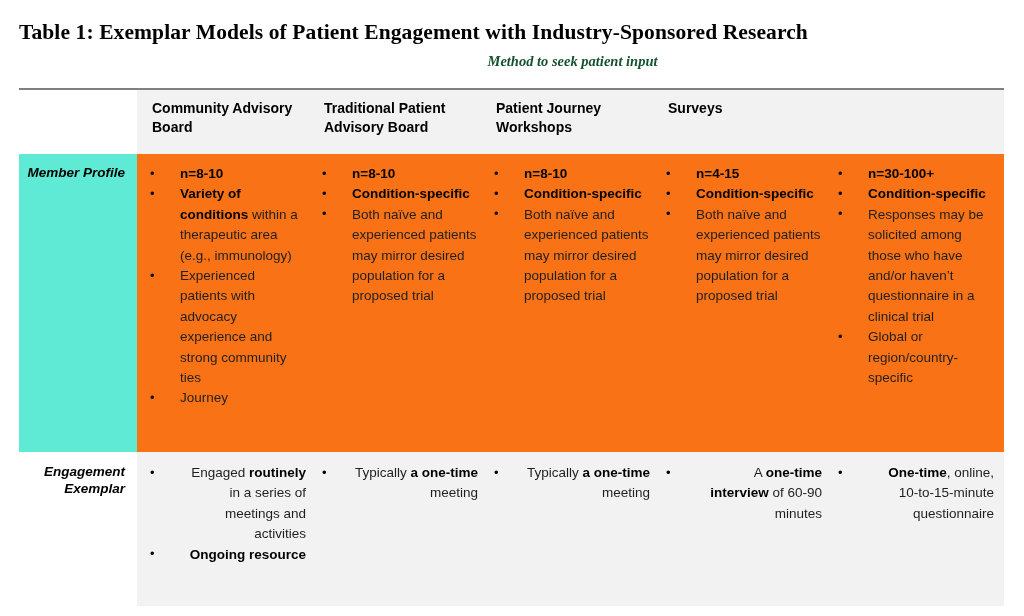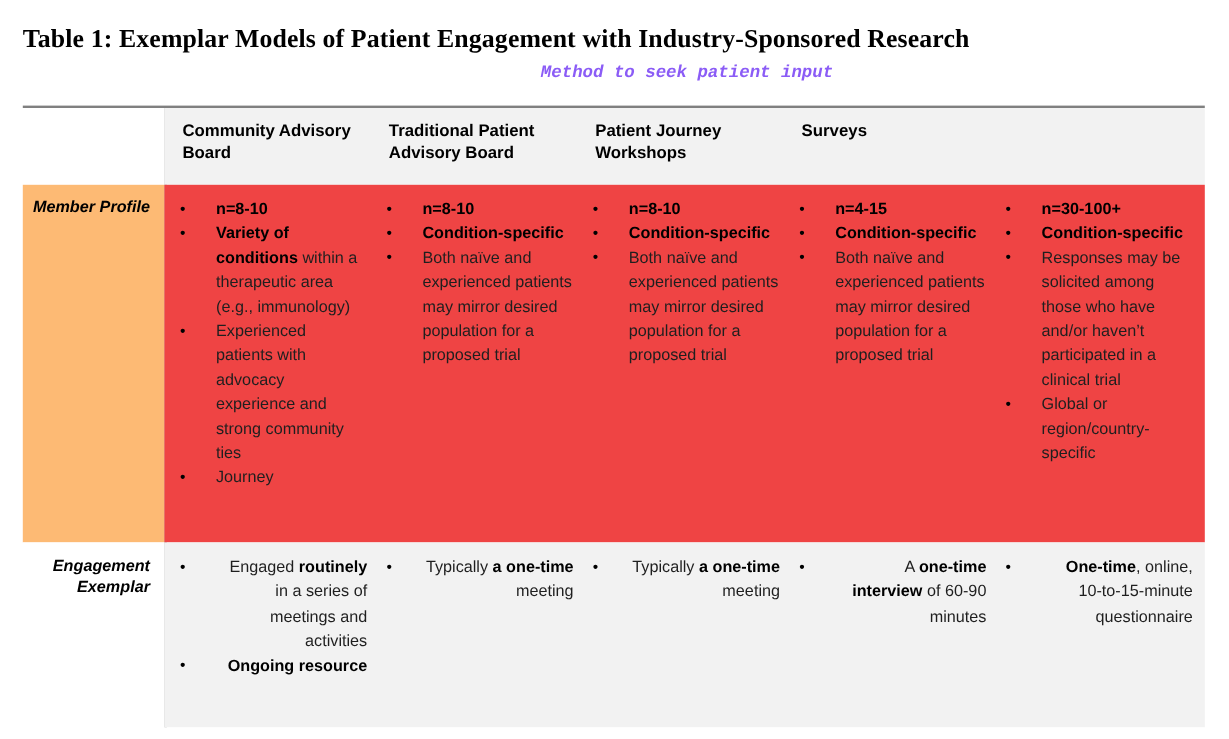--- a/index.html
+++ b/index.html
@@ -29,25 +29,25 @@
     white-space: nowrap;
   }
 
   
   #table-subtitle {
     position: absolute;
     left: 142px;
     top: 53px;
     width: 861px;
     text-align: center;
-    font-family: Liberation Mono, monospace;
+    font-family: Liberation Serif, serif;
     font-weight: bold;
     font-style: italic;
     font-size: 14.5px;
-    color: #8b5cf6;
+    color: #14532d;
   }
 
   
   #table-wrap {
     position: absolute;
     left: 19px;
     top: 88px;
     width: 985px;
   }
 
@@ -118,22 +118,22 @@
     height: 64px;
     box-sizing: border-box;
     color: #000000;
   }
   .head-cell.left-al {
     text-align: left;
     padding-left: 22px;
   }
 
   
-  .row-1 .cells { background: #ef4444; }
-  .row-1 .stub-cell { background: #fdba74; }
+  .row-1 .cells { background: #f97316; }
+  .row-1 .stub-cell { background: #5eead4; }
   .row-2 .cells { background: #f2f2f2; }
   .row-2 .stub-cell { background: #ffffff; }
 
   .row-1 .stub-cell { padding-top: 10px; }
   .row-2 .stub-cell { padding-top: 11px; }
 
   .bullets {
     list-style: none;
     margin: 0;
     padding: 0;
@@ -220,21 +220,21 @@
             <ul class="bullets">
               <li><b>n=4-15</b></li>
               <li><b>Condition-specific</b></li>
               <li><span>Both naïve and experienced patients may mirror desired population for a proposed trial</span></li>
             </ul>
           </div>
           <div class="cell">
             <ul class="bullets">
               <li><b>n=30-100+</b></li>
               <li><b>Condition-specific</b></li>
-              <li><span>Responses may be solicited among those who have and/or haven’t participated in a clinical trial</span></li>
+              <li><span>Responses may be solicited among those who have and/or haven’t questionnaire in a clinical trial</span></li>
               <li><span>Global or region/country-specific</span></li>
             </ul>
           </div>
         </div>
     </div>
 
     <div class="row row-2">
       <div class="stub-cell">Engagement Exemplar</div>
       <div class="cells">
           <div class="cell">

